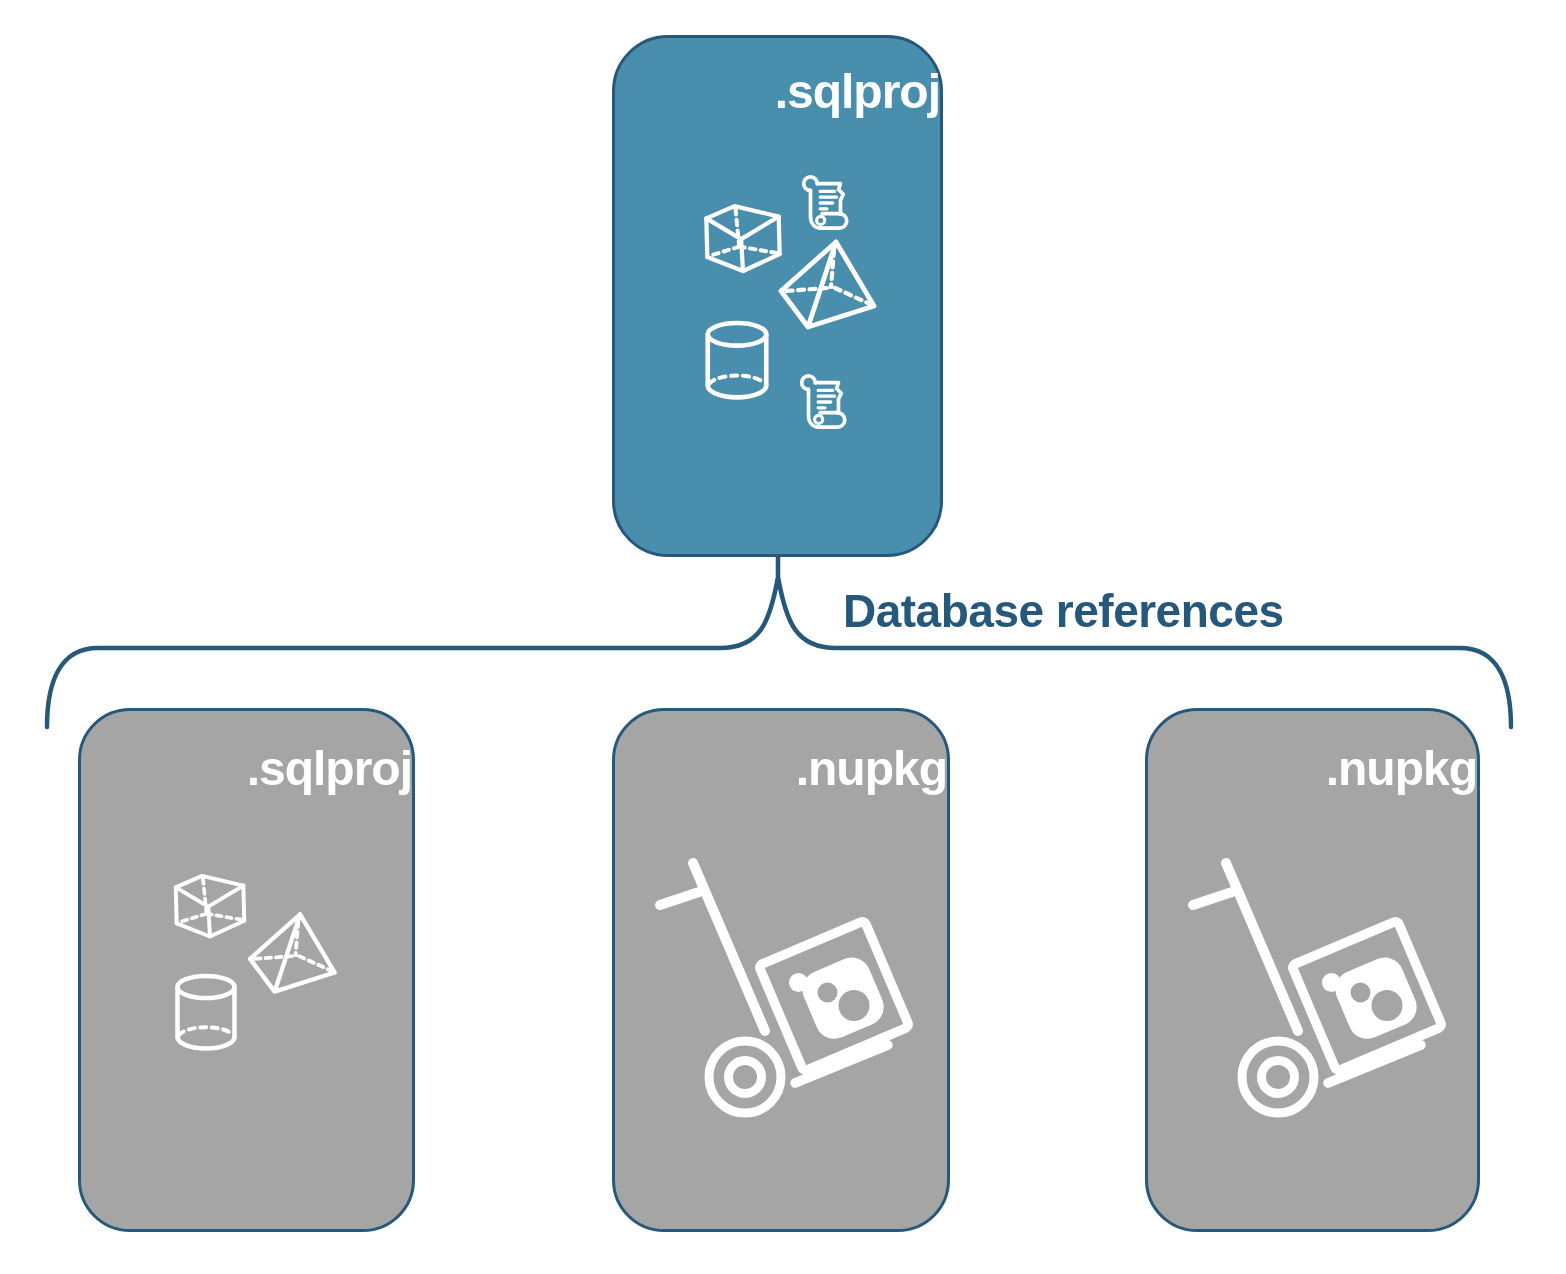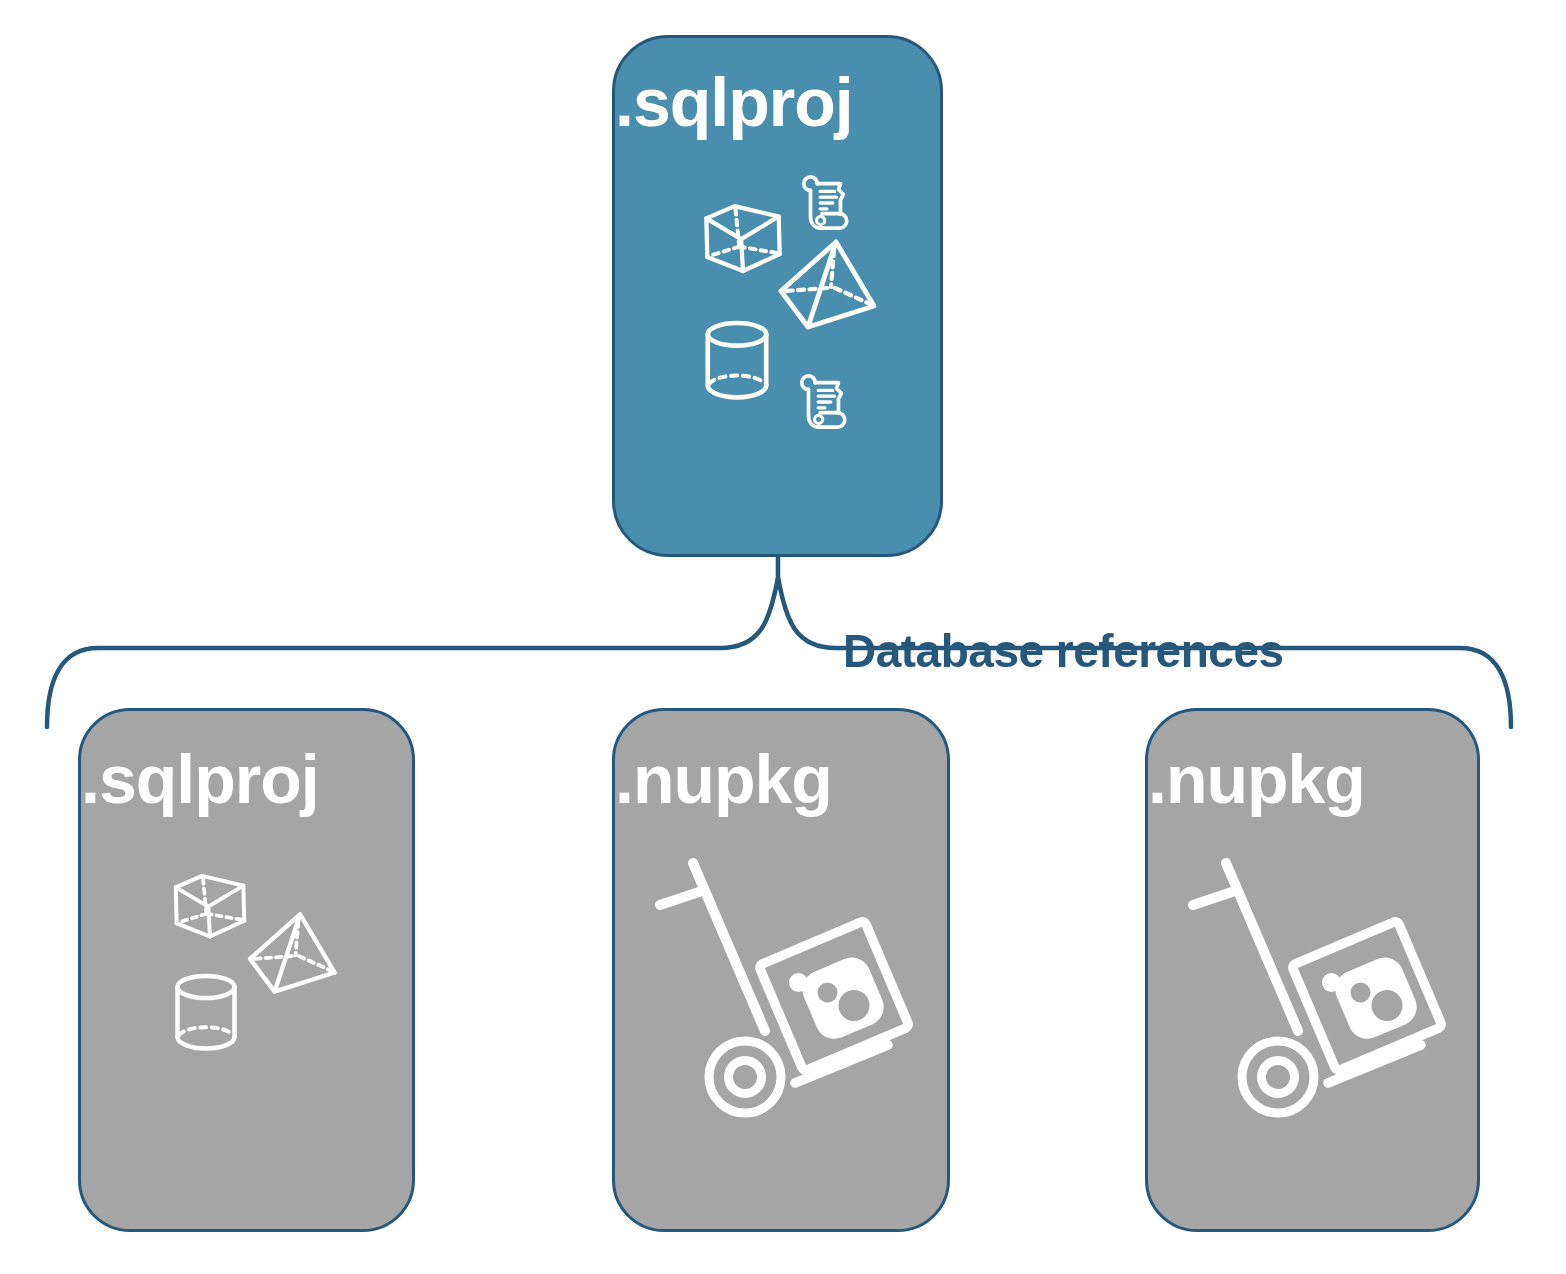--- a/index.html
+++ b/index.html
@@ -11,28 +11,28 @@
   html,body{margin:0;padding:0;background:#fff;}
   .canvas{
     position:relative;width:1566px;height:1274px;background:#fff;overflow:hidden;
     font-family:"Liberation Sans",sans-serif;
   }
   .brace{position:absolute;left:0;top:0;width:1566px;height:1274px;}
   .brace path{fill:none;stroke:var(--outline);stroke-width:4.5;stroke-linecap:round;}
   .conn-label{
     position:absolute;left:843px;top:584px;width:470px;
     font-size:46px;font-weight:800;color:var(--outline);
-    letter-spacing:-0.5px;white-space:nowrap;margin-top:40px;
+    letter-spacing:-0.5px;white-space:nowrap;
   }
   .card{position:absolute;box-sizing:border-box;border:3px solid var(--outline);}
   .card.blue{background:var(--accent-blue);border-radius:56px;}
   .card.gray{background:var(--card-gray);border-radius:52px;}
   .title{
-    position:absolute;left:0;top:30px;width:100%;text-align:left;
-    font-size:68px;font-weight:800;color:#fff;line-height:1;letter-spacing:-1px;
+    position:absolute;left:0;top:30px;width:100%;text-align:right;
+    font-size:48px;font-weight:800;color:#fff;line-height:1;letter-spacing:-1px;
   }
   .card.gray .title{top:34px;}
   .ic{position:absolute;overflow:visible;}
   .ln{fill:none;stroke:var(--icon-white);stroke-linecap:round;stroke-linejoin:round;}
   .dash{stroke-dasharray:6 5.5;}
   #defs{position:absolute;width:0;height:0;}
 </style>
 </head>
 <body>
 

